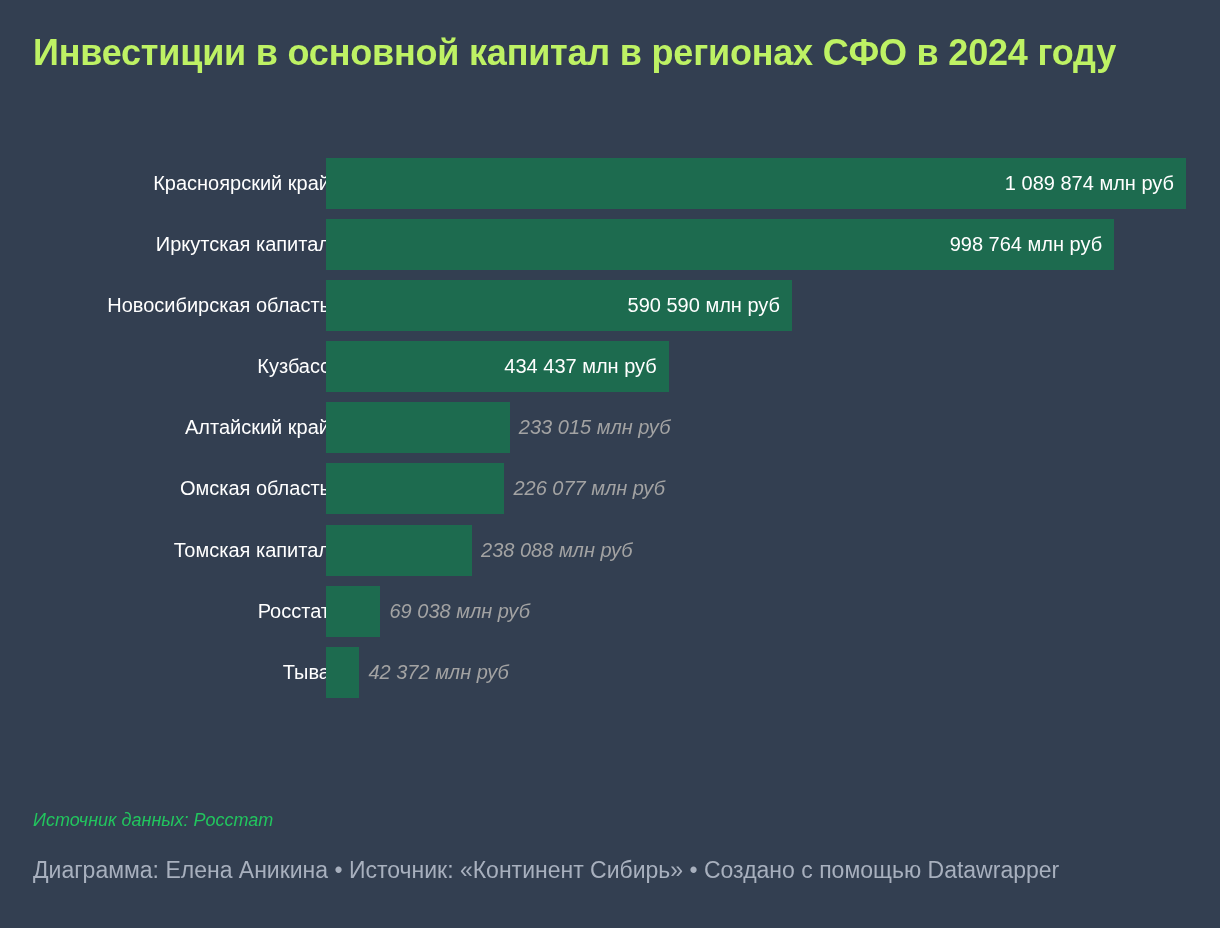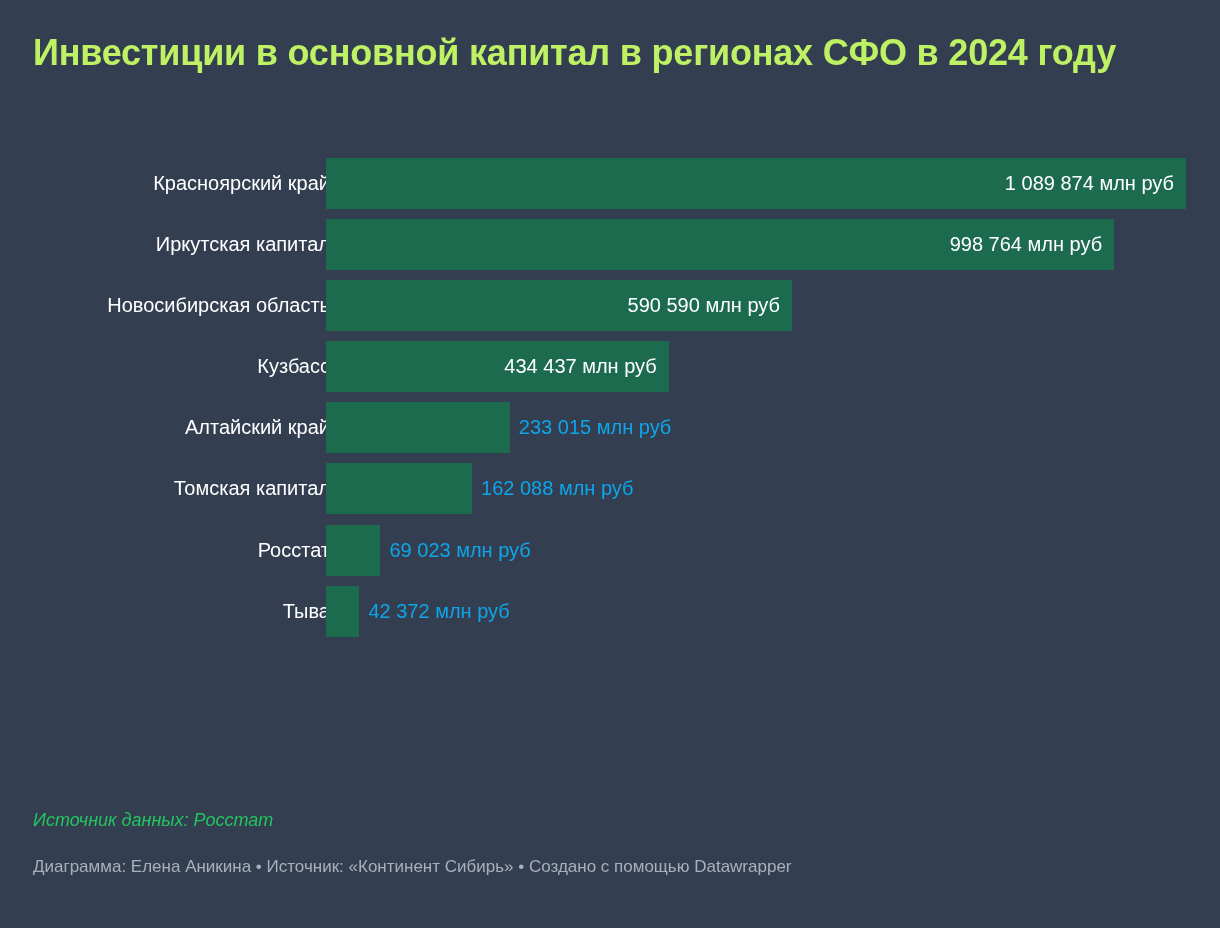--- a/index.html
+++ b/index.html
@@ -75,36 +75,37 @@
     height: 51px;
     line-height: 51px;
     font-size: 20px;
     color: #ffffff;
     white-space: nowrap;
   }
   .val-inside {
     color: #ffffff;
   }
   .val-outside {
-    color: #0ea5e9;
+    color: #a3a3a3;
+    font-style: italic;
   }
   .source-note {
     position: absolute;
     left: 33px;
     top: 810px;
     font-size: 18px;
     font-style: italic;
     color: #22c55e;
     white-space: nowrap;
   }
   .credit {
     position: absolute;
     left: 33px;
     top: 857px;
-    font-size: 17px;
+    font-size: 23px;
     color: #a8b0be;
     white-space: nowrap;
   }
 </style>
 </head>
 <body>
 
 <div id="chart-root">
 
   <div class="title">Инвестиции в основной капитал в регионах СФО в 2024 году</div>
@@ -139,31 +140,38 @@
         </div>
       </div>
       <div class="row">
         <div class="cat-label">Алтайский край</div>
         <div class="bar-wrap">
           <div class="bar" style="width: 183.868px; background: rgb(29, 107, 79);"></div>
           <div class="val-label val-outside" style="left: 192.868px; text-align: left;">233 015 млн руб</div>
         </div>
       </div>
       <div class="row">
+        <div class="cat-label">Омская область</div>
+        <div class="bar-wrap">
+          <div class="bar" style="width: 178.393px; background: rgb(29, 107, 79);"></div>
+          <div class="val-label val-outside" style="left: 187.393px; text-align: left;">226 077 млн руб</div>
+        </div>
+      </div>
+      <div class="row">
         <div class="cat-label">Томская капитал</div>
         <div class="bar-wrap">
           <div class="bar" style="width: 146.05px; background: rgb(29, 107, 79);"></div>
-          <div class="val-label val-outside" style="left: 155.05px; text-align: left;">162 088 млн руб</div>
+          <div class="val-label val-outside" style="left: 155.05px; text-align: left;">238 088 млн руб</div>
         </div>
       </div>
       <div class="row">
         <div class="cat-label">Росстат</div>
         <div class="bar-wrap">
           <div class="bar" style="width: 54.4766px; background: rgb(29, 107, 79);"></div>
-          <div class="val-label val-outside" style="left: 63.4766px; text-align: left;">69 023 млн руб</div>
+          <div class="val-label val-outside" style="left: 63.4766px; text-align: left;">69 038 млн руб</div>
         </div>
       </div>
       <div class="row">
         <div class="cat-label">Тыва</div>
         <div class="bar-wrap">
           <div class="bar" style="width: 33.435px; background: rgb(29, 107, 79);"></div>
           <div class="val-label val-outside" style="left: 42.435px; text-align: left;">42 372 млн руб</div>
         </div>
       </div>
     </div>

